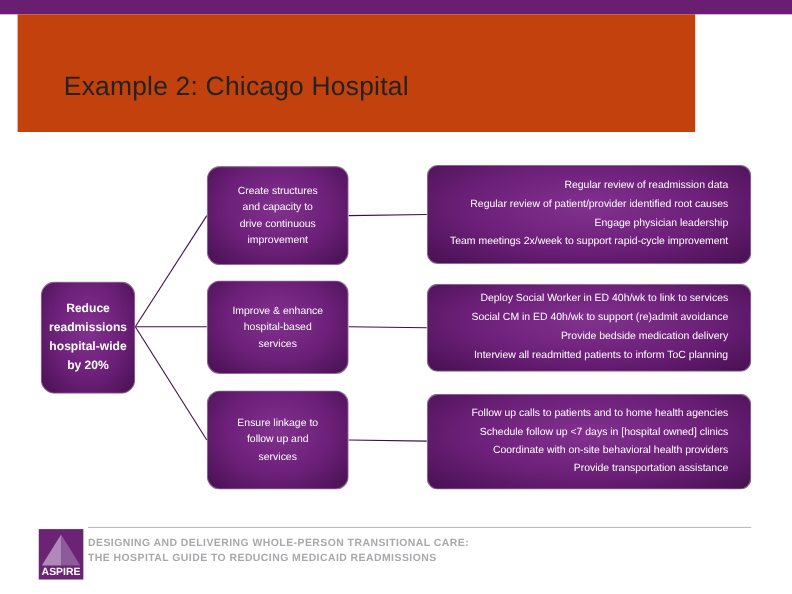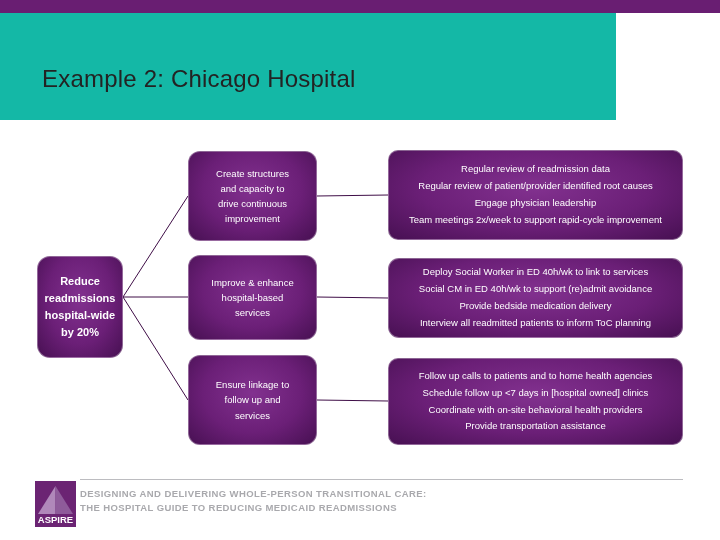--- a/index.html
+++ b/index.html
@@ -9,22 +9,22 @@
     background: #ffffff;
     overflow: hidden;
   }
   .slide { position: relative; width: 720px; height: 540px; background: #ffffff; }
 
   .topbar {
     position: absolute; left: 0; top: 0; width: 720px; height: 13px;
     background: #691e72;
   }
   .header {
-    position: absolute; left: 0; top: 13px; width: 616px; height: 107px;
-    background: #14b8a6;
+    position: absolute; left: 16px; top: 13px; width: 616px; height: 107px;
+    background: #c2410c;
   }
   .title {
     position: absolute; left: 42px; top: 52px;
     font-size: 24px; color: #232323; letter-spacing: 0.2px;
   }
 
   .connectors { position: absolute; left: 0; top: 0; width: 720px; height: 540px; z-index: 0; }
 
   .pbox {
     position: absolute; z-index: 1;
@@ -43,24 +43,24 @@
   }
   .mid-box {
     left: 188px; width: 129px; border-radius: 12px;
     font-size: 9.5px; line-height: 1.6; padding: 6px 20px;
   }
   .mid-1 { top: 151px; height: 90px; }
   .mid-2 { top: 255px; height: 85px; }
   .mid-3 { top: 355px; height: 90px; }
   .right-box {
     left: 388px; width: 295px; border-radius: 10px;
-    font-size: 9.5px; line-height: 1.35; padding: 5px 20px;
+    font-size: 9.5px; line-height: 1.35; padding: 5px 20px; align-items: flex-end;
   }
   .right-1 { top: 150px; height: 90px; }
-  .right-2 { top: 258px; height: 80px; border-radius: 11px; }
+  .right-2 { top: 258px; height: 80px; }
   .right-3 { top: 358px; height: 87px; }
   .tactic-line { margin: 2px 0; }
 
   .footer-divider {
     position: absolute; left: 80px; top: 479px; width: 603px; height: 1px;
     background: #bcbcc0;
   }
   .logo { position: absolute; left: 35px; top: 481px; width: 41px; height: 46px; }
   .footer-text {
     position: absolute; left: 80px; top: 487px;

